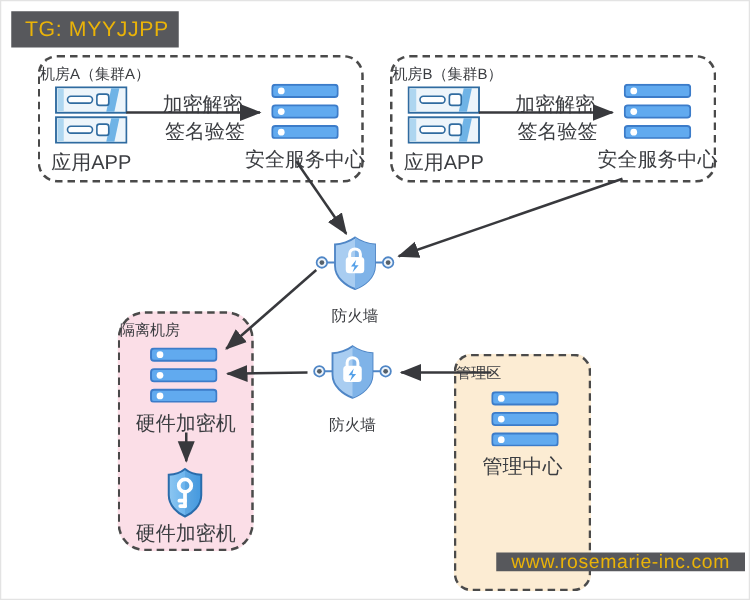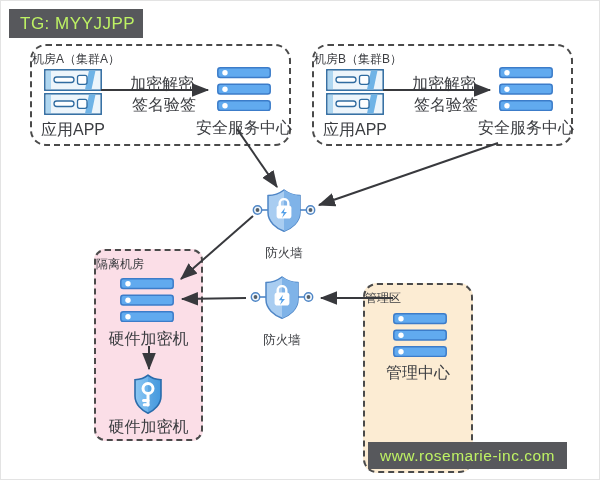--- a/index.html
+++ b/index.html
@@ -2,31 +2,31 @@
 <html><head>
 <meta charset="utf-8">
 <style>
   html,body { margin:0; padding:0; background:#fff; }
   .stage {
     position:relative; width:600px; height:480px; background:#ffffff;
     font-family:"Liberation Sans","DejaVu Sans",sans-serif;
     color:#3b3d41; overflow:hidden; border:1px solid #e3e3e3; box-sizing:border-box;
   }
   .banner {
-    position:absolute; background:#57585c; color:#bef264;
+    position:absolute; background:#57585c; color:#eab308;
     display:flex; align-items:center; box-sizing:border-box; letter-spacing:.5px;
   }
   .tg-banner { left:8px; top:8px; width:134px; height:29px; font-size:17px; padding-left:11px; }
-  .site-banner { left:367px; top:441px; width:199px; height:27px; font-size:15.5px; justify-content:center; }
+  .site-banner { left:396px; top:441px; width:199px; height:15px; font-size:15.5px; justify-content:center; }
 
   .dashed-box { position:absolute; border:2px dashed #4a4a4a; border-radius:16px; box-sizing:border-box; }
   .room { width:261px; height:102px; background:#fff; }
   .room-a { left:29px; top:43px; }
   .room-b { left:311px; top:43px; }
-  .zone-isolated { left:93px; top:248px; width:109px; height:192px; background:#fbdee7; border-radius:11px; }
+  .zone-isolated { left:93px; top:248px; width:109px; height:192px; background:#fbdee7; border-radius:22px; }
   .zone-management { left:362px; top:248px; width:110px; height:190px; background:#fcecd3; border-radius:14px;margin-top:34px; }
 
   .box-title { position:absolute; left:0; top:5px; width:100%; text-align:left; font-size:12px; }
   .lbl { position:absolute; font-size:16px; text-align:center; white-space:nowrap; }
 
   .abs { position:absolute; }
   .overlay { position:absolute; left:0; top:0; pointer-events:none; }
   .fw-label { position:absolute; width:64px; text-align:center; font-size:12.5px;margin-top:12px; }
 </style>
 </head>

